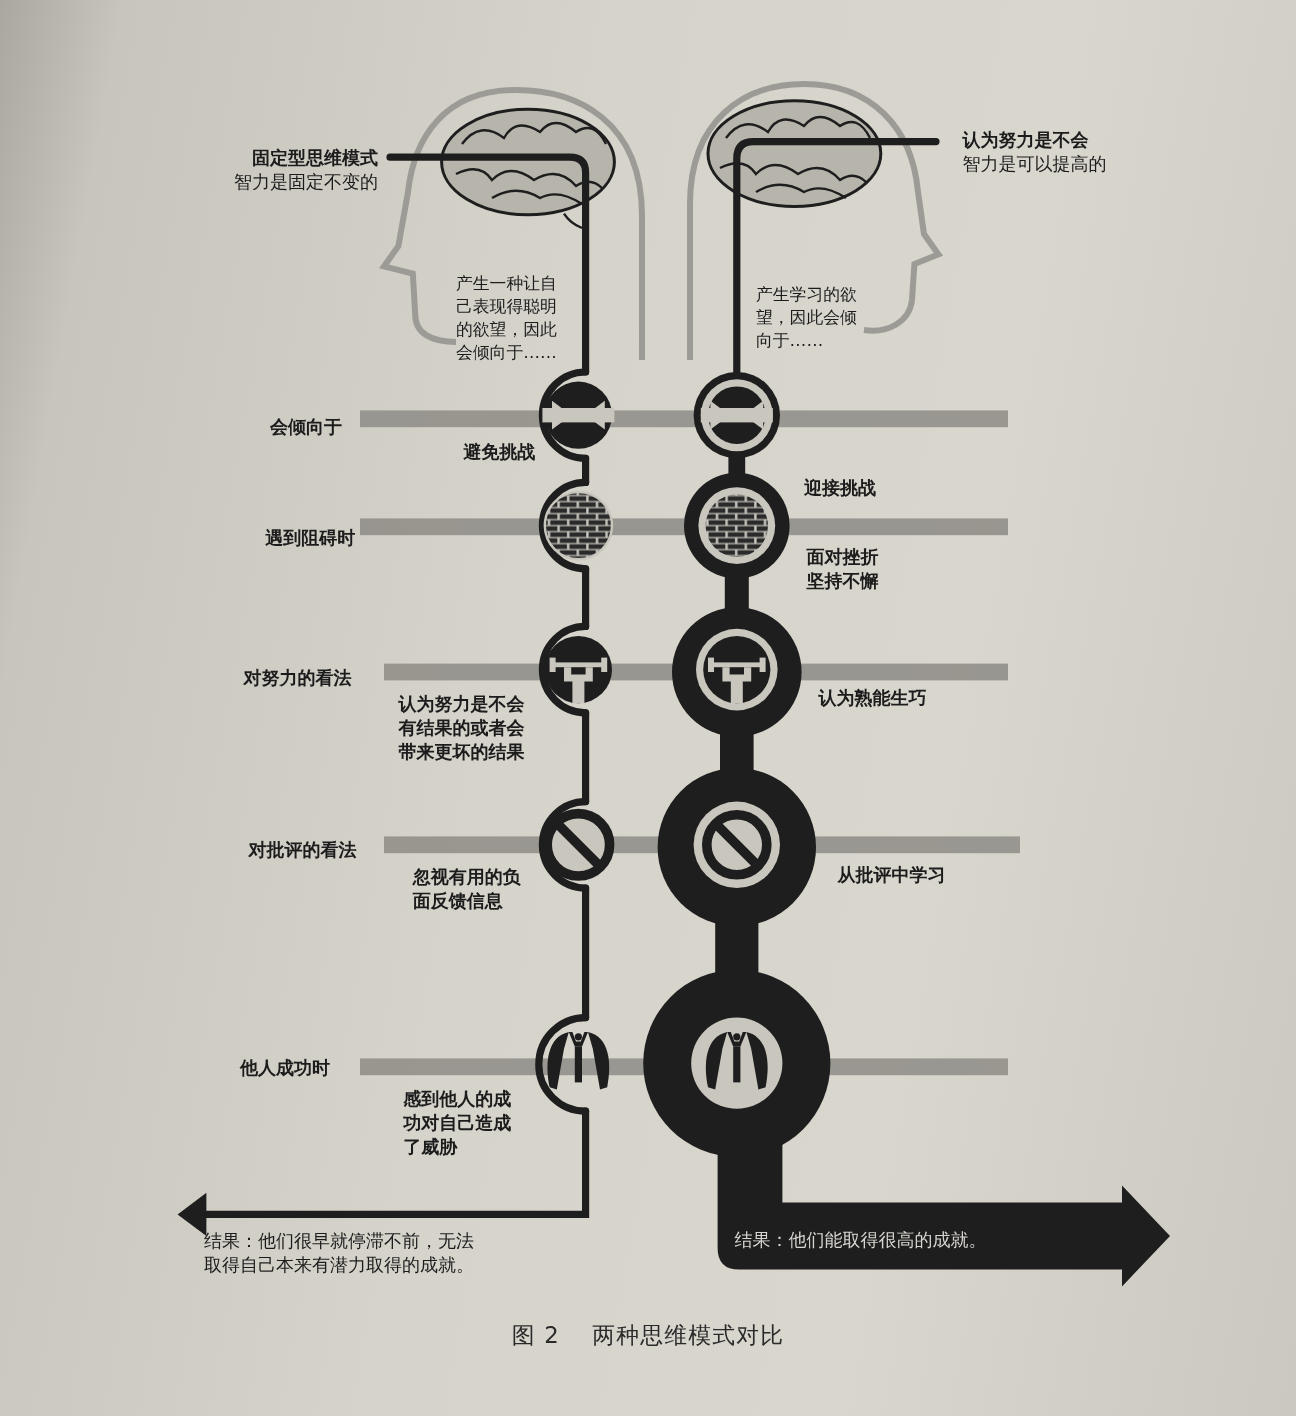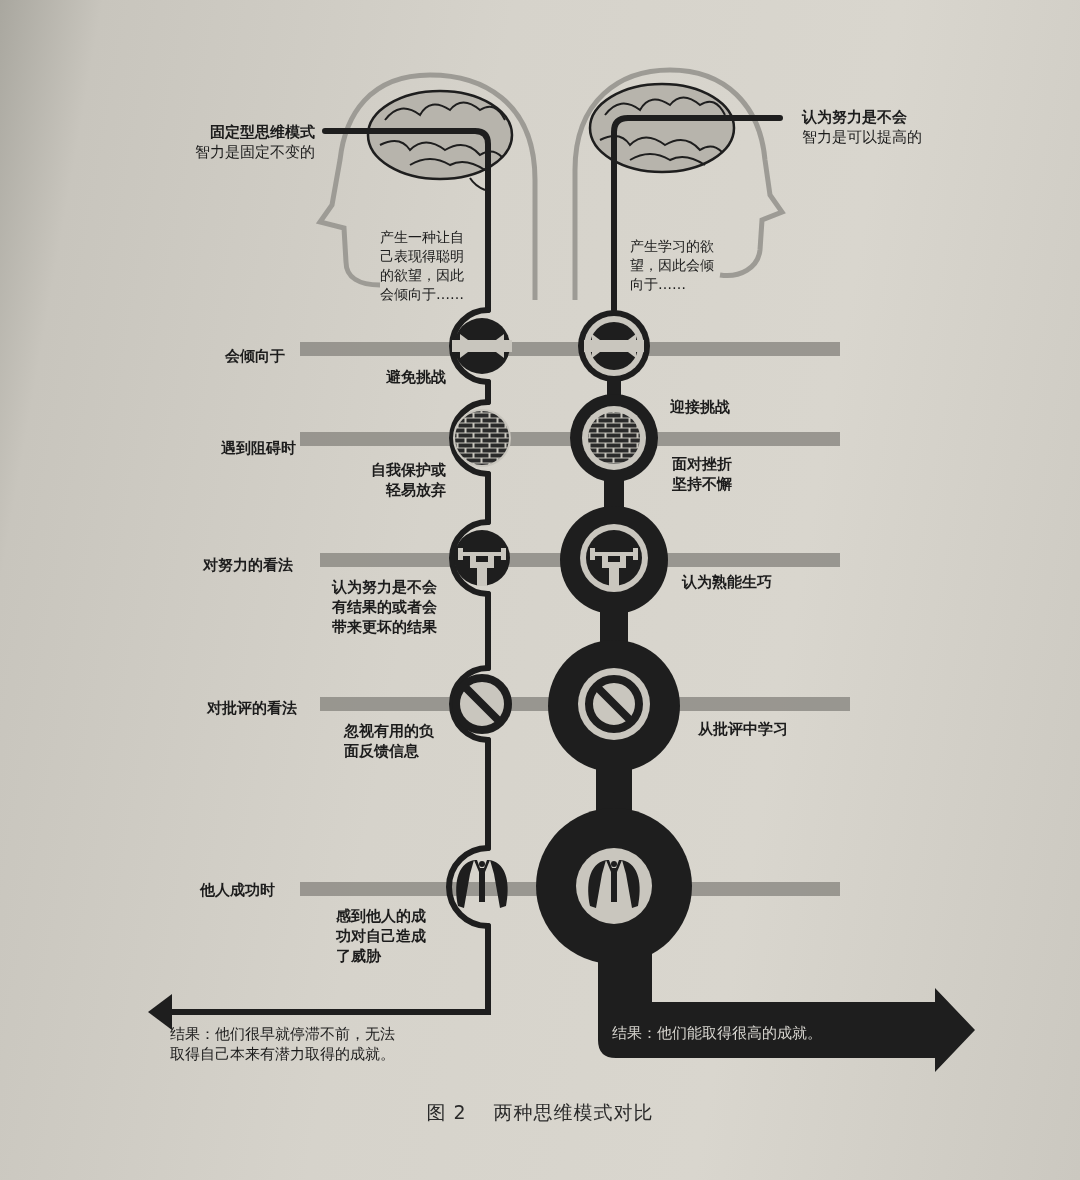--- a/index.html
+++ b/index.html
@@ -177,24 +177,20 @@
 
 <div class="t b" style="left:225px;top:346px;">会倾向于</div>
 <div class="t b" style="left:221px;top:438px;">遇到阻碍时</div>
 <div class="t b" style="left:203px;top:555px;">对努力的看法</div>
 <div class="t b" style="left:207px;top:698px;">对批评的看法</div>
 <div class="t b" style="left:200px;top:880px;">他人成功时</div>
 
 <div class="t b r" style="left:300px;top:367px;width:146px;">
       <div>避免挑战</div>
     </div>
-<div class="t b r" style="left:300px;top:460px;width:146px;">
-      <div>自我保护或</div>
-      <div>轻易放弃</div>
-    </div>
 <div class="t b" style="left:332px;top:577px;">
       <div>认为努力是不会</div>
       <div>有结果的或者会</div>
       <div>带来更坏的结果</div>
     </div>
 <div class="t b" style="left:344px;top:721px;">
       <div>忽视有用的负</div>
       <div>面反馈信息</div>
     </div>
 <div class="t b" style="left:336px;top:906px;">

